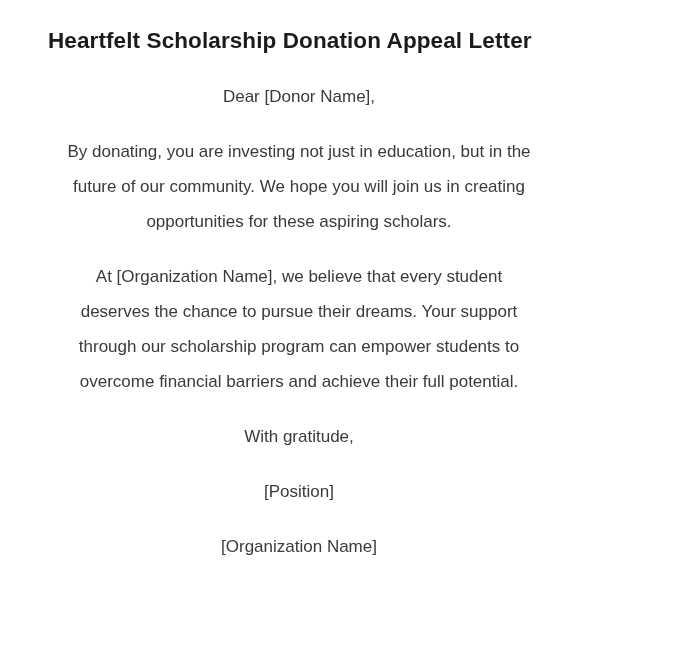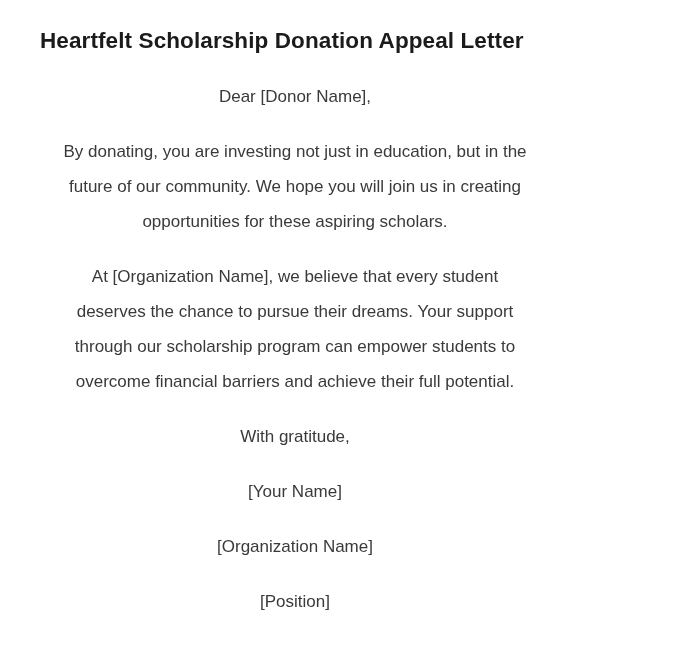--- a/index.html
+++ b/index.html
@@ -7,20 +7,21 @@
     padding: 0;
     background: #ffffff;
   }
   .page {
     position: relative;
     width: 608px;
     height: 656px;
     background: #ffffff;
     overflow: hidden;
     box-sizing: border-box;
+    padding-left: 8px;
   }
   .letter {
     padding: 26px 58px 0 40px;
     font-family: "Liberation Sans", sans-serif;
     font-size: 17px;
     line-height: 35px;
     color: #3a3a3a;
   }
   .letter-title {
     font-family: "Liberation Sans", sans-serif;
@@ -54,20 +55,19 @@
 future of our community. We hope you will join us in creating
 opportunities for these aspiring scholars.</p>
 
     <p class="para">At [Organization Name], we believe that every student
 deserves the chance to pursue their dreams. Your support
 through our scholarship program can empower students to
 overcome financial barriers and achieve their full potential.</p>
 
     <p class="para sig">With gratitude,</p>
 
-    <p class="para sig">[Your Name]</p>
+
+    <p class="para sig">[Position]</p>
 
     <p class="para sig">[Organization Name]</p>
-
-    <p class="para sig">[Position]</p>
 
   </div>
 </div>
 
 </body></html>

